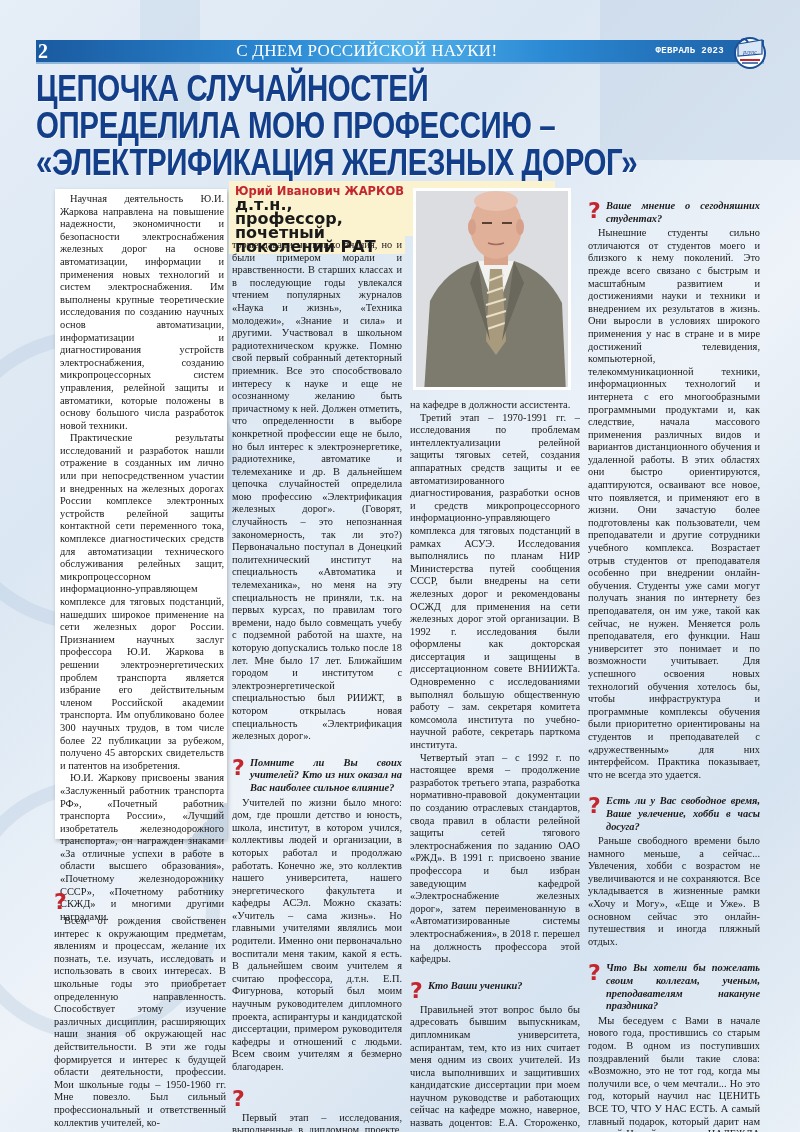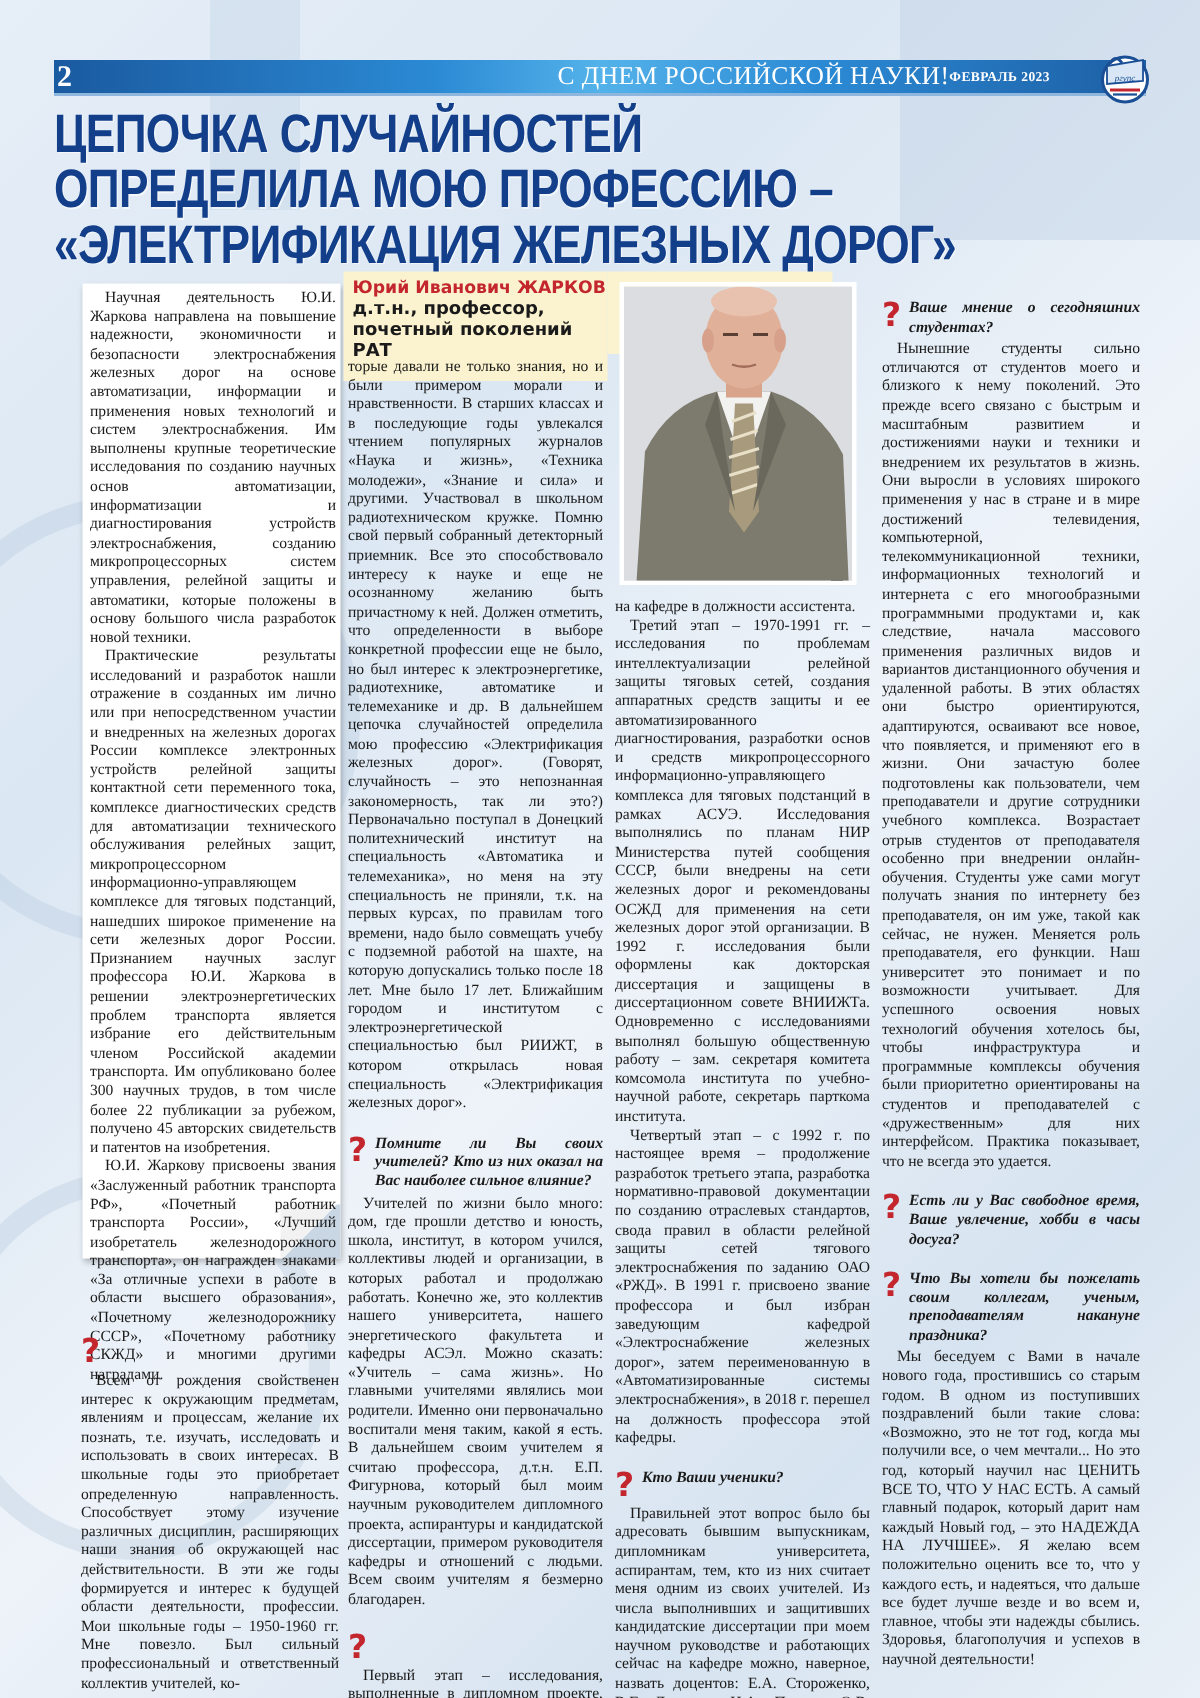--- a/index.html
+++ b/index.html
@@ -13,22 +13,22 @@
   .bg-deco .circ { position: absolute; border-radius: 50%; border: 14px solid rgba(180,200,222,0.35); }
   .bg-deco .slab { position: absolute; background: rgba(190,208,228,0.45); }
 
   .header-bar {
     position: absolute; left: 36px; top: 40px; width: 728px; height: 24px;
     background: linear-gradient(90deg, #1a5aa0 0%, #2b8ad4 35%, #54b2ea 50%, #2b8ad4 70%, #1d5fa5 100%);
     border-bottom: 2px solid #8fb7de;
     display: flex; align-items: center; color: #fff;
   }
   .page-num { font-family: "Liberation Serif", serif; font-weight: bold; font-size: 20px; margin-left: 2px; width: 40px; }
-  .rubric { flex: 1; text-align: right; font-family: "Liberation Serif", serif; font-size: 17px; letter-spacing: 0.3px; }
-  .issue-date { font-size: 9px; font-weight: bold; margin-right: 64px; letter-spacing: 0.3px; }
+  .rubric { flex: 1; text-align: center; font-family: "Liberation Serif", serif; font-size: 17px; letter-spacing: 0.3px; }
+  .issue-date { font-size: 9px; font-weight: bold; margin-right: 40px; letter-spacing: 0.3px; font-family: Liberation Mono, monospace; }
   .logo { position: absolute; right: -4px; top: -6px; width: 36px; height: 36px; }
 
   .headline {
     position: absolute; left: 36px; top: 70px; width: 730px;
     font-family: "Liberation Sans", sans-serif; font-weight: bold; font-stretch: condensed;
     color: #123e8a; font-size: 36px; line-height: 37px; letter-spacing: -0.5px;
     transform: scaleX(0.82); transform-origin: left top; width: 900px;
     text-shadow: 1px 1px 0 rgba(255,255,255,0.6);
   }
   .headline div { white-space: nowrap; }
@@ -48,21 +48,21 @@
   .c2 { left: 232px; top: 239px; width: 170px; }
   .c3 { left: 410px; top: 399px; width: 170px; }
   .c4 { left: 588px; top: 186px; width: 172px; }
 
   .name-box {
     position: absolute; left: 229px; top: 181px; width: 176px; height: 73px;
     background: #fbf3cf; padding: 3px 6px;
     font-family: "DejaVu Sans", sans-serif;
   }
   .name-box .nm { color: #c4262e; font-size: 11.5px; font-weight: bold; line-height: 14px; white-space: nowrap; }
-  .name-box .tt { color: #1a1a1a; font-size: 12px; font-weight: bold; line-height: 14px; }
+  .name-box .tt { color: #1a1a1a; font-size: 16px; font-weight: bold; line-height: 14px; }
   .yellow-ext { position: absolute; left: 405px; top: 181px; width: 150px; height: 55px; background: #fbf3cf; }
 
   .photo {
     position: absolute; left: 413px; top: 188px; width: 158px; height: 202px;
     background: linear-gradient(180deg, #e2e3e6 0%, #d6d7da 100%);
     border: 3px solid #fff; overflow: hidden;
   }
 
   .q { display: flex; gap: 4px; margin-top: 14px; margin-bottom: 2px; font-style: italic; font-weight: bold; font-size: 10.4px; line-height: 12.6px; }
   .q .qmark { color: #c4262e; font-size: 22px; font-weight: bold; font-style: normal; line-height: 22px; font-family: "DejaVu Sans", sans-serif; flex: none; width: 14px; }
@@ -174,19 +174,20 @@
 <div class="col c4">
   <div class="q">
     <span class="qmark">?</span>
     <span class="qtext">Ваше мнение о сегодняшних студентах?</span>
   </div>
   <p>Нынешние студенты сильно отличаются от студентов моего и близкого к нему поколений. Это прежде всего связано с быстрым и масштабным развитием и достижениями науки и техники и внедрением их результатов в жизнь. Они выросли в условиях широкого применения у нас в стране и в мире достижений телевидения, компьютерной, телекоммуникационной техники, информационных технологий и интернета с его многообразными программными продуктами и, как следствие, начала массового применения различных видов и вариантов дистанционного обучения и удаленной работы. В этих областях они быстро ориентируются, адаптируются, осваивают все новое, что появляется, и применяют его в жизни. Они зачастую более подготовлены как пользователи, чем преподаватели и другие сотрудники учебного комплекса. Возрастает отрыв студентов от преподавателя особенно при внедрении онлайн-обучения. Студенты уже сами могут получать знания по интернету без преподавателя, он им уже, такой как сейчас, не нужен. Меняется роль преподавателя, его функции. Наш университет это понимает и по возможности учитывает. Для успешного освоения новых технологий обучения хотелось бы, чтобы инфраструктура и программные комплексы обучения были приоритетно ориентированы на студентов и преподавателей с «дружественным» для них интерфейсом. Практика показывает, что не всегда это удается.</p>
   <div class="q">
     <span class="qmark">?</span>
     <span class="qtext">Есть ли у Вас свободное время, Ваше увлечение, хобби в часы досуга?</span>
   </div>
+  <p>Раньше свободного времени было намного меньше, а сейчас... Увлечения, хобби с возрастом не увеличиваются и не сохраняются. Все укладывается в жизненные рамки «Хочу и Могу», «Еще и Уже». В основном сейчас это онлайн-путешествия и иногда пляжный отдых.</p>
   <div class="q">
     <span class="qmark">?</span>
     <span class="qtext">Что Вы хотели бы пожелать своим коллегам, ученым, преподавателям накануне праздника?</span>
   </div>
   <p>Мы беседуем с Вами в начале нового года, простившись со старым годом. В одном из поступивших поздравлений были такие слова: «Возможно, это не тот год, когда мы получили все, о чем мечтали... Но это год, который научил нас ЦЕНИТЬ ВСЕ ТО, ЧТО У НАС ЕСТЬ. А самый главный подарок, который дарит нам каждый Новый год, – это НАДЕЖДА НА ЛУЧШЕЕ». Я желаю всем положительно оценить все то, что у каждого есть, и надеяться, что дальше все будет лучше везде и во всем и, главное, чтобы эти надежды сбылись. Здоровья, благополучия и успехов в научной деятельности!</p>
 
 </div>
 
 </body></html>

